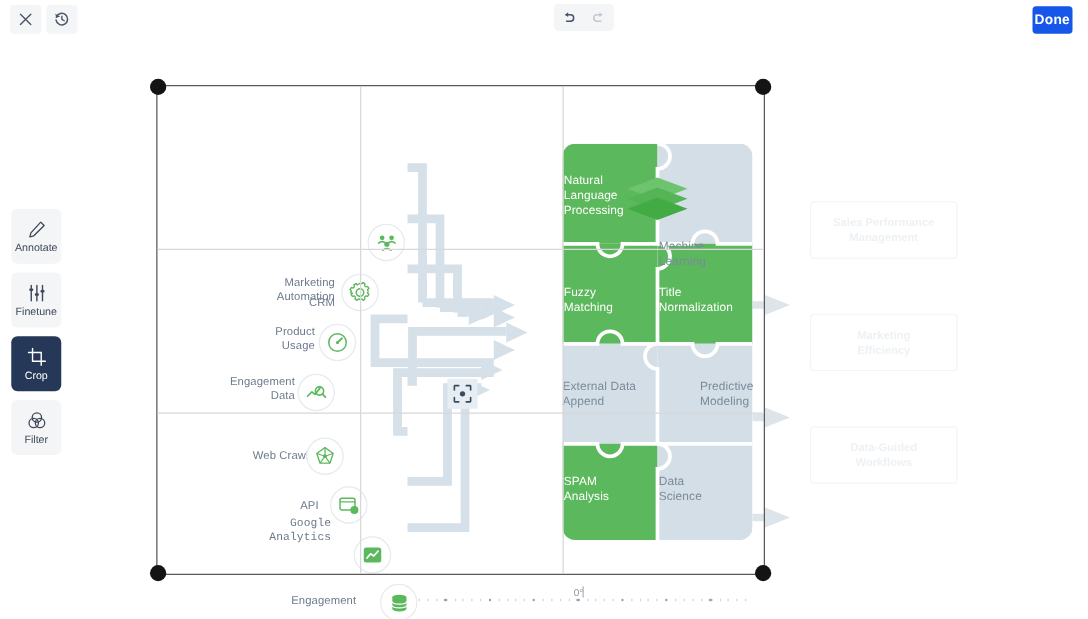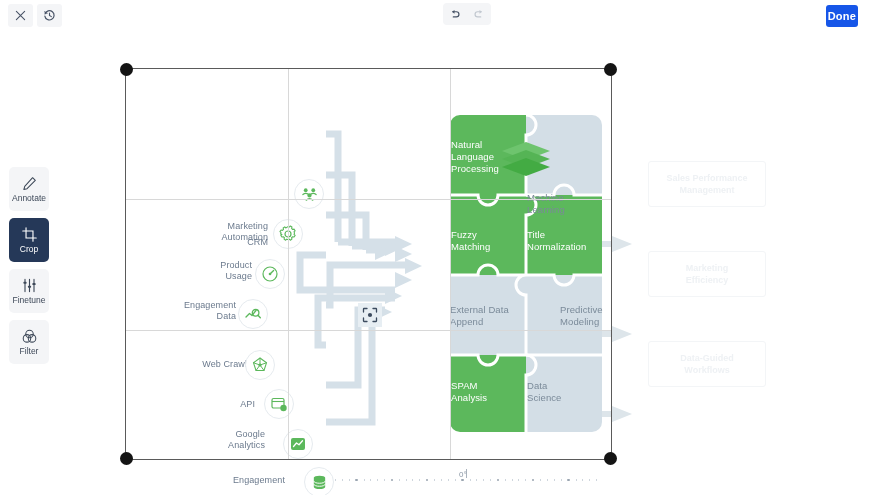--- a/index.html
+++ b/index.html
@@ -149,35 +149,35 @@
 
   <div class="rail">
 
     <div class="tool">
       <svg width="15" height="15" viewBox="0 0 16 16">
         <path d="M11.3 1.8 L14.2 4.7 L5.4 13.5 L2 14.4 L2.9 11 Z" stroke="#3d4858" stroke-width="1.1" fill="none" stroke-linejoin="round"></path>
       </svg>
       <span class="tlabel">Annotate</span>
     </div>
 
-    <div class="tool active">
-      <svg width="15" height="15" viewBox="0 0 16 16">
-        <path d="M4.3 0.8 V11.7 H15.2 M0.8 4.3 H11.7 V15.2" stroke="#ffffff" stroke-width="1.2" fill="none" stroke-linecap="round"></path>
-      </svg>
-      <span class="tlabel">Crop</span>
-    </div>
-
     <div class="tool">
       <svg width="15" height="15" viewBox="0 0 16 16">
         <path d="M3.2 1.5 V14.5 M8 1.5 V14.5 M12.8 1.5 V14.5" stroke="#3d4858" stroke-width="1.2" stroke-linecap="round"></path>
         <rect x="1.5" y="4" width="3.4" height="2.1" rx="0.7" fill="#3d4858"></rect>
         <rect x="6.3" y="8.2" width="3.4" height="2.1" rx="0.7" fill="#3d4858"></rect>
         <rect x="11.1" y="5.4" width="3.4" height="2.1" rx="0.7" fill="#3d4858"></rect>
       </svg>
       <span class="tlabel">Finetune</span>
+    </div>
+
+    <div class="tool active">
+      <svg width="15" height="15" viewBox="0 0 16 16">
+        <path d="M4.3 0.8 V11.7 H15.2 M0.8 4.3 H11.7 V15.2" stroke="#ffffff" stroke-width="1.2" fill="none" stroke-linecap="round"></path>
+      </svg>
+      <span class="tlabel">Crop</span>
     </div>
 
     <div class="tool">
       <svg width="15" height="15" viewBox="0 0 16 16">
         <circle cx="8" cy="5.3" r="4" stroke="#3d4858" stroke-width="1.1" fill="none"></circle>
         <circle cx="5.3" cy="10" r="4" stroke="#3d4858" stroke-width="1.1" fill="none"></circle>
         <circle cx="10.7" cy="10" r="4" stroke="#3d4858" stroke-width="1.1" fill="none"></circle>
       </svg>
       <span class="tlabel">Filter</span>
     </div>
@@ -306,21 +306,21 @@
 
       <div class="node-label" style="left:225px;top:339px;width:30px;">API</div>
       <div class="node-icon" style="left:264px;top:329px;">
         <svg width="18" height="18" viewBox="0 0 18 18">
           <rect x="2" y="3.5" width="12" height="9.5" rx="1.6" stroke="#5cb85c" stroke-width="1.2" fill="none"></rect>
           <path d="M2 6.5 H14" stroke="#5cb85c" stroke-width="1.1"></path>
           <circle cx="13.5" cy="13" r="3.2" fill="#5cb85c"></circle>
         </svg>
       </div>
 
-      <div class="node-label" style="left:207px;top:369px;width:58px;white-space:pre-line;">Google
+      <div class="node-label" style="left:207px;top:354px;width:58px;white-space:pre-line;font-family:Liberation Mono, monospace;">Google
 Analytics</div>
       <div class="node-icon" style="left:283px;top:369px;">
         <svg width="18" height="18" viewBox="0 0 18 18">
           <rect x="2" y="3" width="14" height="12" rx="2" fill="#5cb85c"></rect>
           <path d="M4.5 11.5 L7.5 8 L10 9.8 L13.5 5.8" stroke="#ffffff" stroke-width="1.3" fill="none" stroke-linecap="round" stroke-linejoin="round"></path>
         </svg>
       </div>
 
       <div class="node-label" style="left:230px;top:415px;width:55px;">Engagement</div>
       <div class="node-icon" style="left:304px;top:407px;">

